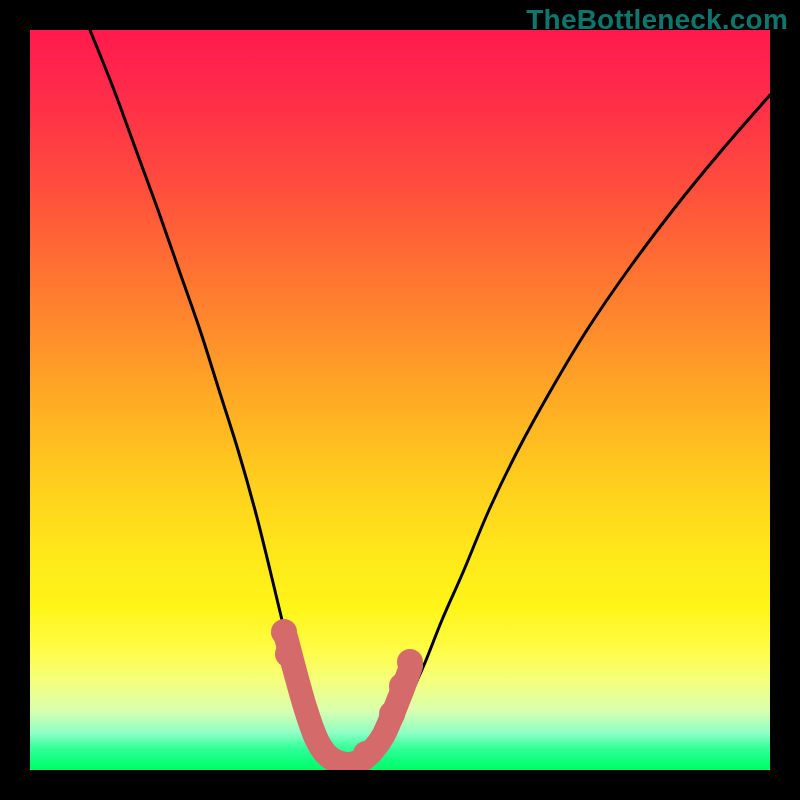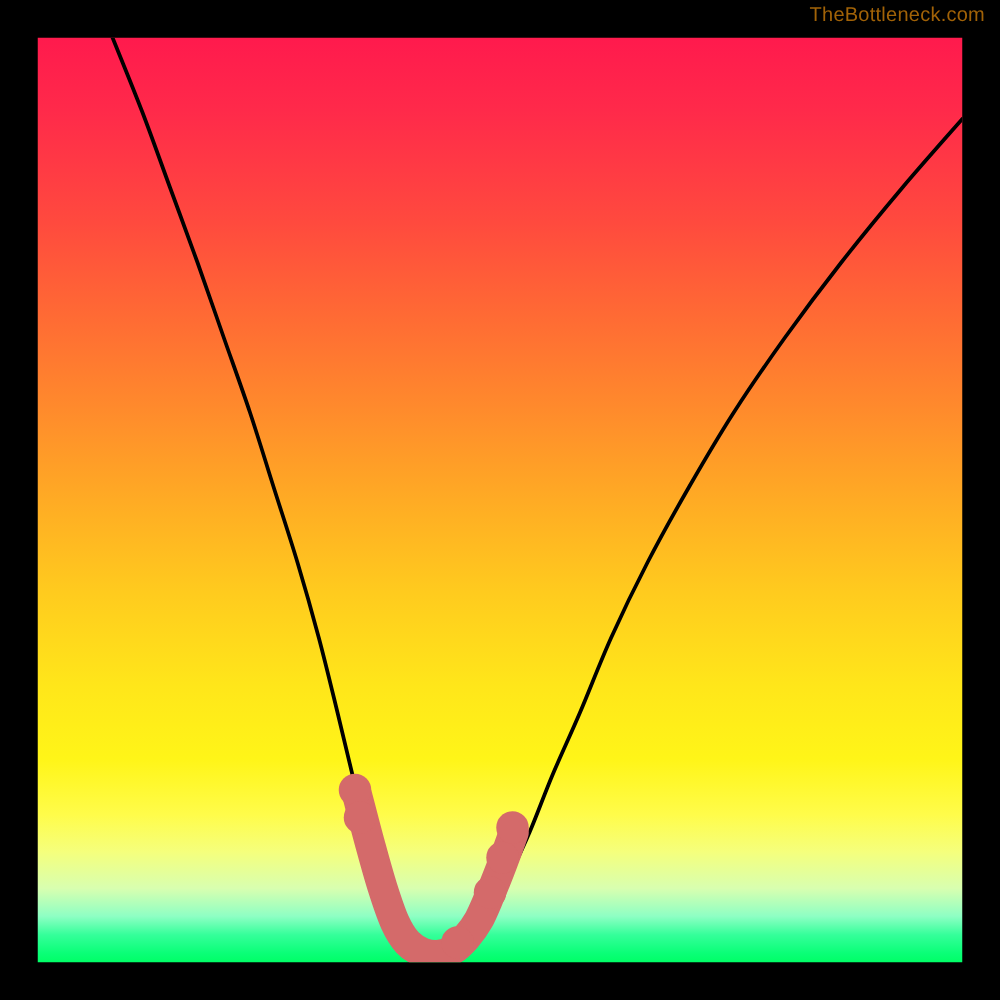--- a/index.html
+++ b/index.html
@@ -47,23 +47,23 @@
       #8effc4 95%,
       #35ff9a 97%,
       #0aff77 99%,
       #00ff66 100%
     );
   }
   .watermark {
     position: absolute;
     top: 4px;
     right: 12px;
-    color: #a16207;
-    font-size: 16px;
-    font-weight: 400;
+    color: #0f766e;
+    font-size: 28px;
+    font-weight: 700;
     letter-spacing: 0.2px;
     user-select: none;
   }
   svg.curves {
     position: absolute;
     inset: 0;
     width: 100%;
     height: 100%;
   }
 </style>

